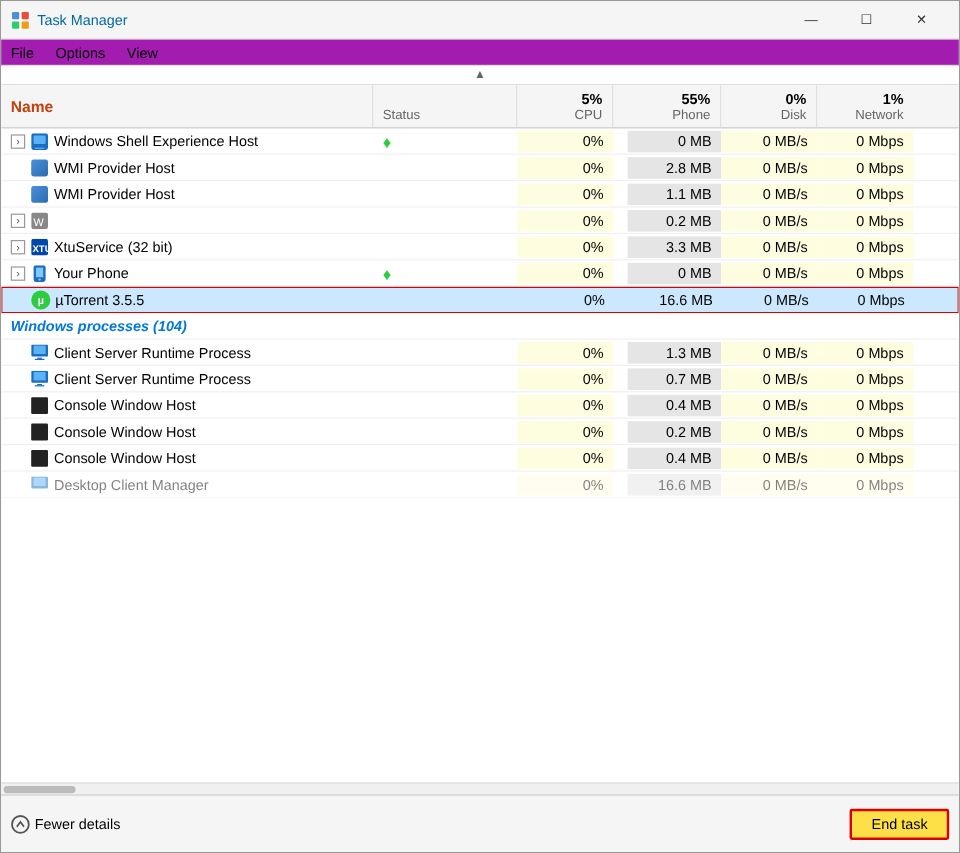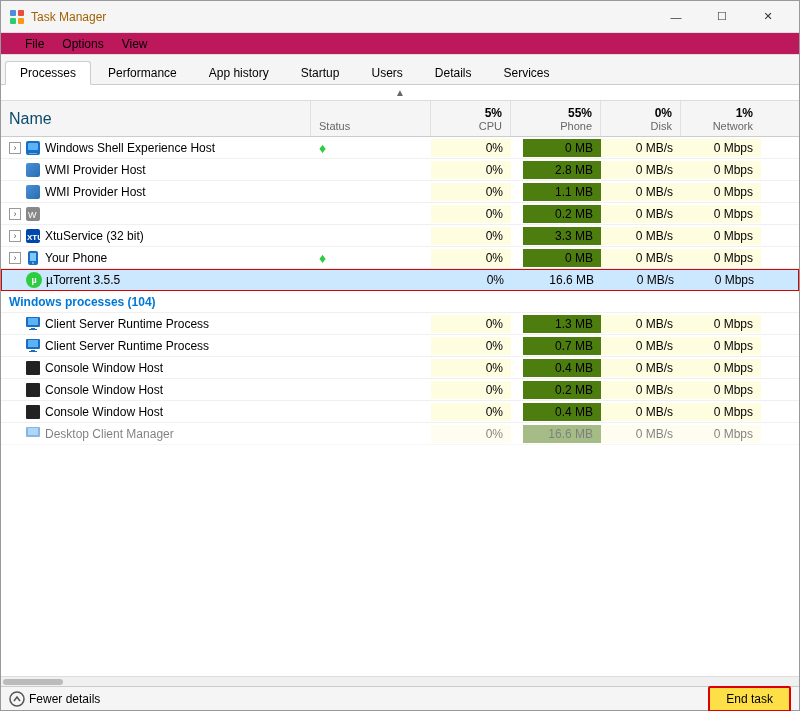--- a/index.html
+++ b/index.html
@@ -39,44 +39,44 @@
     .title-icon {
       width: 16px;
       height: 16px;
       display: flex;
       align-items: center;
       justify-content: center;
       font-size: 14px;
     }
     .title-text {
       font-size: 12px;
-      color: #a16207;
+      color: #0369a1;
     }
     .window-controls {
       display: flex;
       gap: 0;
     }
     .win-btn {
       width: 46px;
       height: 20px;
       border: none;
       background: transparent;
       cursor: pointer;
       font-size: 11px;
       display: flex;
       align-items: center;
       justify-content: center;
       color: #333;
     }
     .menu-bar {
-      background: #be185d;
+      background: #a21caf;
       border-bottom: 1px solid #ddd;
       display: flex;
       align-items: center;
-      padding: 2px 16px;
+      padding: 2px 0;
       height: 22px;
       gap: 2px;
     }
     .menu-item {
       padding: 2px 8px;
       font-size: 12px;
       color: #000;
       cursor: pointer;
       border-radius: 2px;
     }
@@ -148,21 +148,21 @@
       font-weight: bold;
       text-align: right;
       font-size: 12px;
     }
     .col-header .label {
       text-align: right;
       font-size: 11px;
       color: #666;
     }
     .col-name { justify-content: flex-end; }
-    .col-name .name-label { font-size: 16px; color: #0c4a6e; font-weight: normal; }
+    .col-name .name-label { font-size: 13px; color: #c2410c; font-weight: bold; }
     .col-status .label { text-align: left; }
     .table-body {
       flex: 1;
       overflow-y: auto;
       overflow-x: hidden;
     }
     .table-body::-webkit-scrollbar { width: 8px; }
     .table-body::-webkit-scrollbar-track { background: #f0f0f0; }
     .table-body::-webkit-scrollbar-thumb { background: #bbb; border-radius: 4px; }
     .row {
@@ -185,21 +185,21 @@
     .cell {
       padding: 2px 8px;
       font-size: 12px;
       color: #000;
       display: flex;
       align-items: center;
       gap: 4px;
     }
     .cell.right { justify-content: flex-end; }
     .cell.cpu-heat { background: #fffde0; }
-    .cell.mem-heat { background: #4d7c0f; margin-left: 12px; }
+    .cell.mem-heat { background: #e5e5e5; margin-left: 12px; }
     .cell.disk-heat { background: #fffde0; }
     .cell.net-heat { background: #fffde0; }
     .expand-icon {
       width: 12px;
       height: 12px;
       border: 1px solid #999;
       display: flex;
       align-items: center;
       justify-content: center;
       font-size: 9px;
@@ -220,21 +220,21 @@
       color: #2ecc40;
       font-size: 14px;
     }
     .footer {
       border-top: 1px solid #ccc;
       background: #f5f5f5;
       display: flex;
       align-items: center;
       justify-content: space-between;
       padding: 4px 8px;
-      height: 24px;
+      height: 48px;
     }
     .fewer-details {
       display: flex;
       align-items: center;
       gap: 4px;
       cursor: pointer;
       font-size: 12px;
       color: #000;
     }
     .end-task-btn {
@@ -310,29 +310,20 @@
       <button class="win-btn close">✕</button>
     </div>
   </div>
 
   <div class="menu-bar">
     <span class="menu-item">File</span>
     <span class="menu-item">Options</span>
     <span class="menu-item">View</span>
   </div>
 
-  <div class="tabs-bar">
-    <div class="tab active">Processes</div>
-    <div class="tab">Performance</div>
-    <div class="tab">App history</div>
-    <div class="tab">Startup</div>
-    <div class="tab">Users</div>
-    <div class="tab">Details</div>
-    <div class="tab">Services</div>
-  </div>
 
   <div class="content">
 
     <div class="table-header-sort">
       <div style="width:310px; display:flex; justify-content:center;">
         <span class="sort-arrow">▲</span>
       </div>
     </div>
 
     <div class="table-header">
@@ -479,21 +470,21 @@
           <span>µTorrent 3.5.5</span>
         </div>
         <div class="cell"></div>
         <div class="cell right">0%</div>
         <div class="cell right">16.6 MB</div>
         <div class="cell right">0 MB/s</div>
         <div class="cell right">0 Mbps</div>
       </div>
 
       <div class="row section-header">
-        <div class="cell" style="color:#0078d7; font-weight:bold; font-size:12px;">Windows processes (104)</div>
+        <div class="cell" style="color:#0078d7; font-weight:bold; font-size:12px;font-style:italic;">Windows processes (104)</div>
         <div class="cell"></div>
         <div class="cell"></div>
         <div class="cell"></div>
         <div class="cell"></div>
         <div class="cell"></div>
       </div>
 
       <div class="row">
         <div class="cell">
           <span style="width:12px;display:inline-block;"></span>

